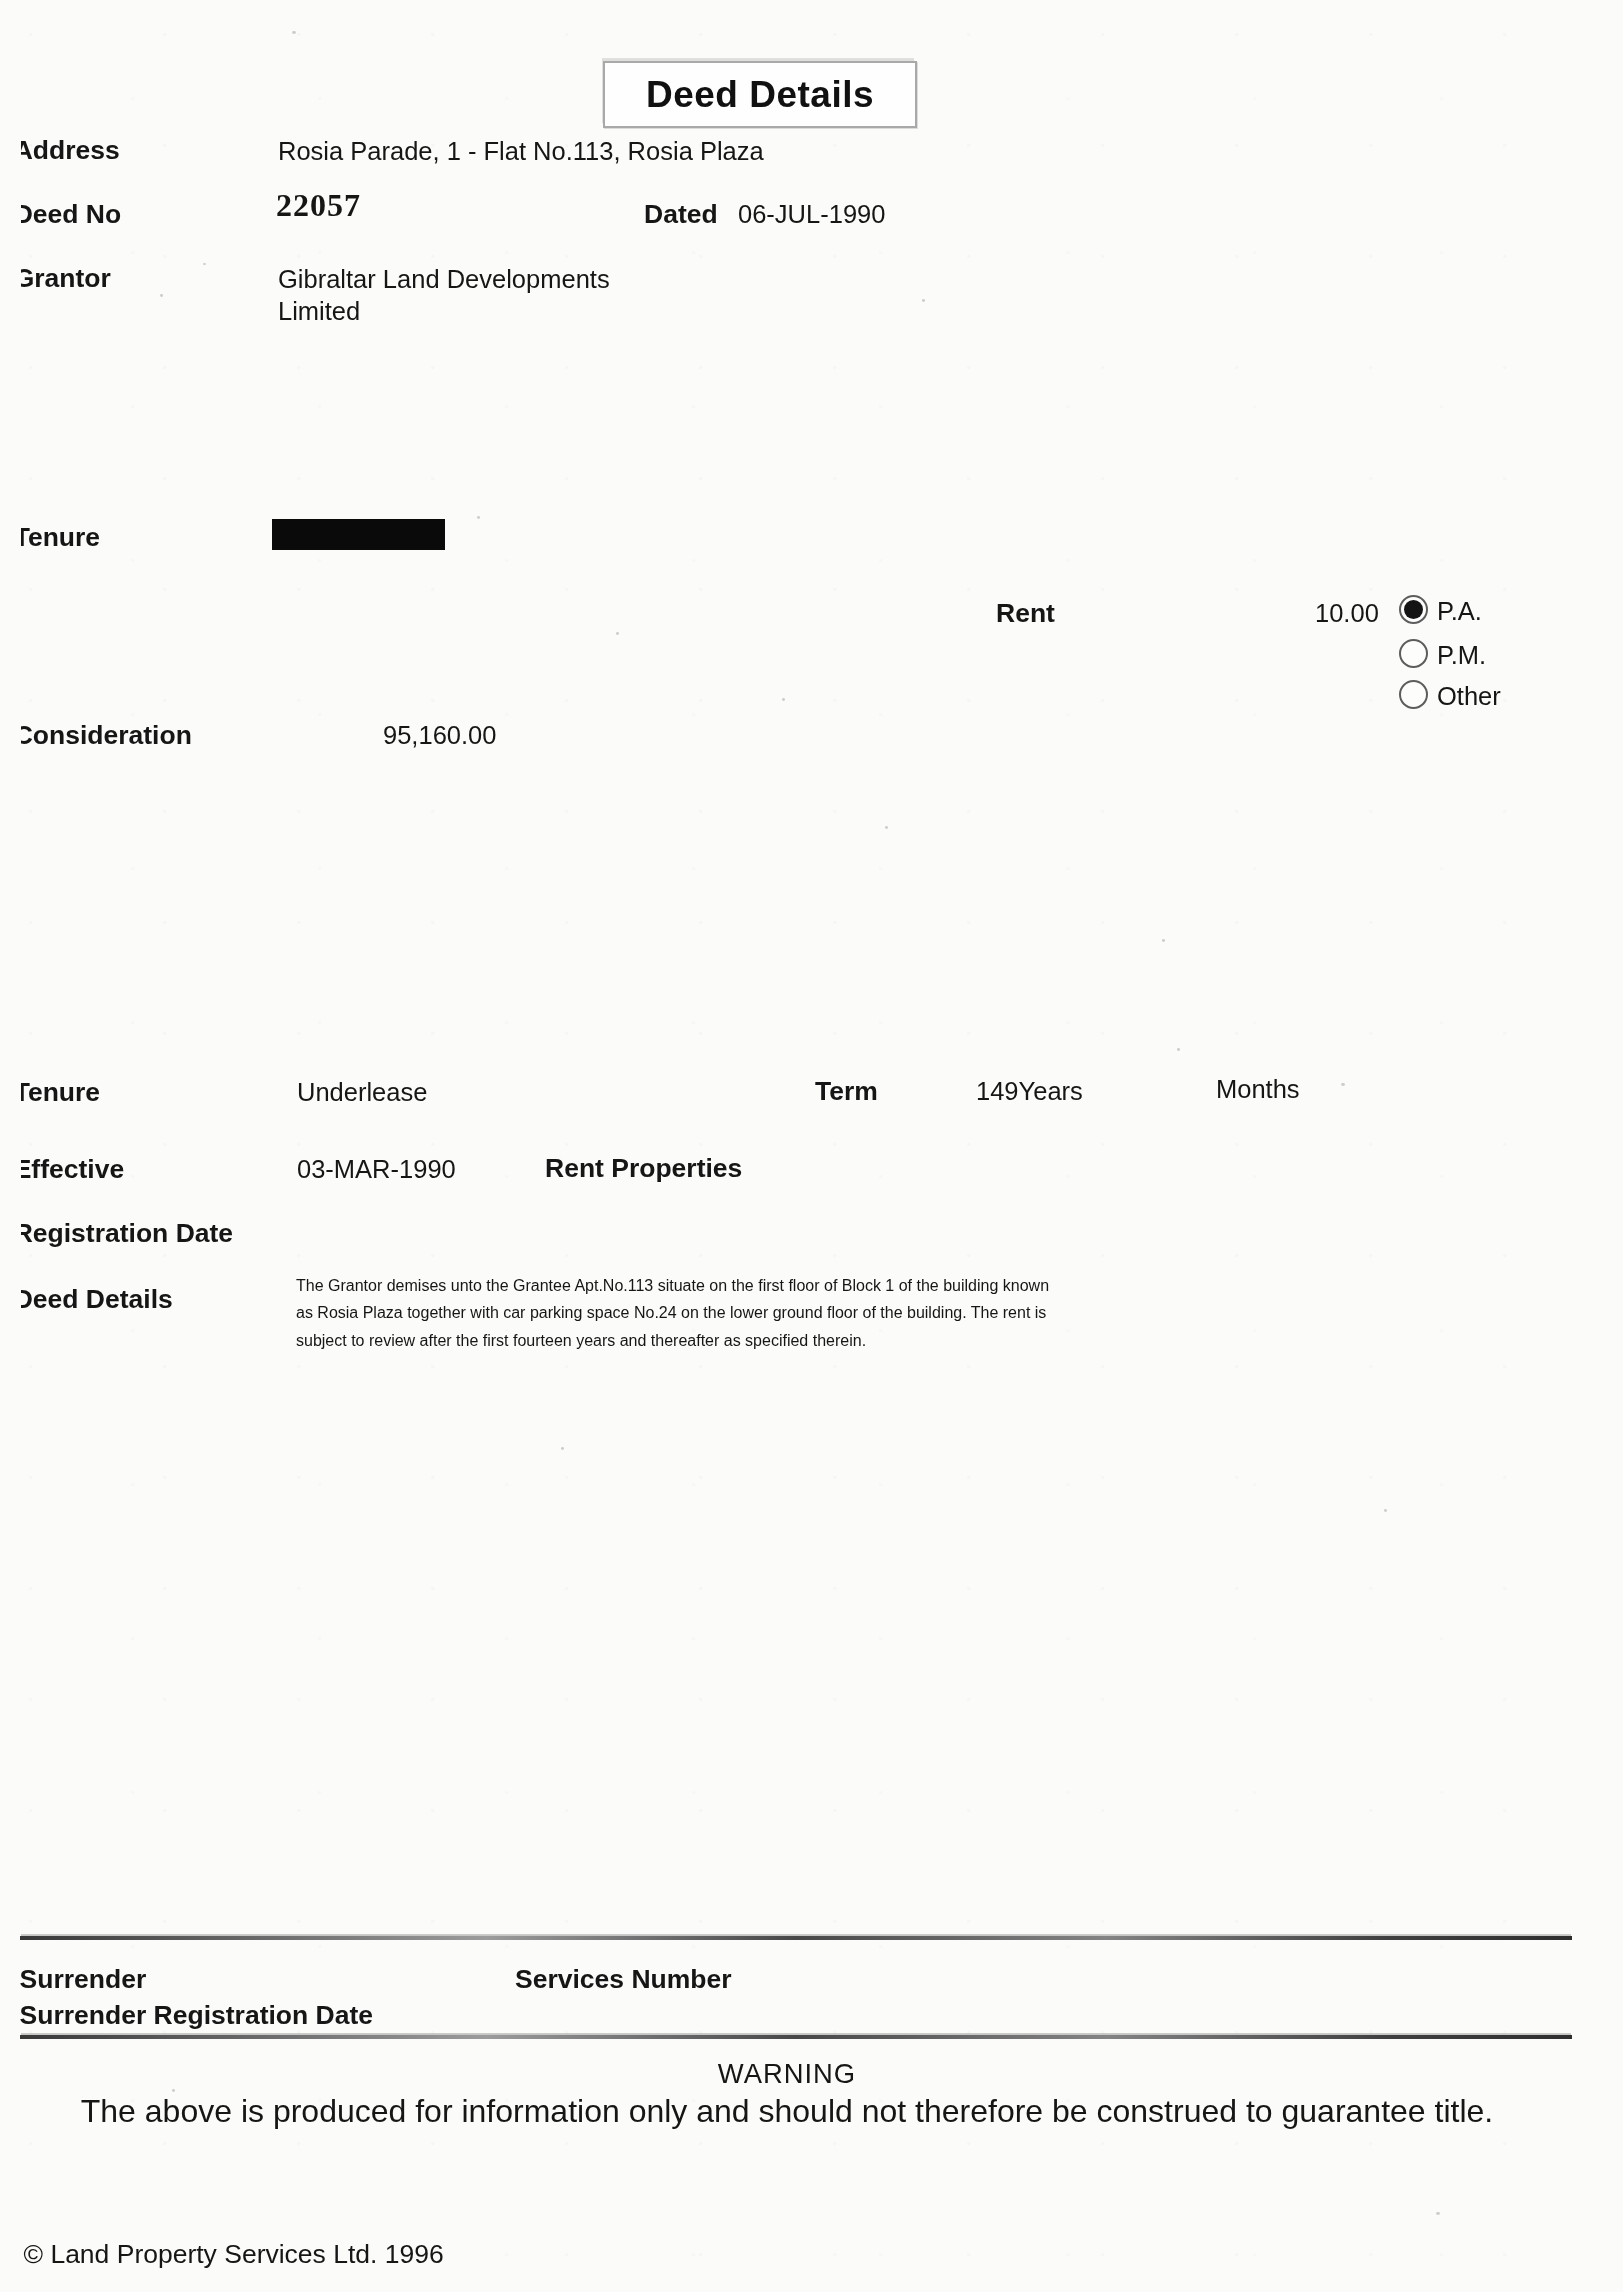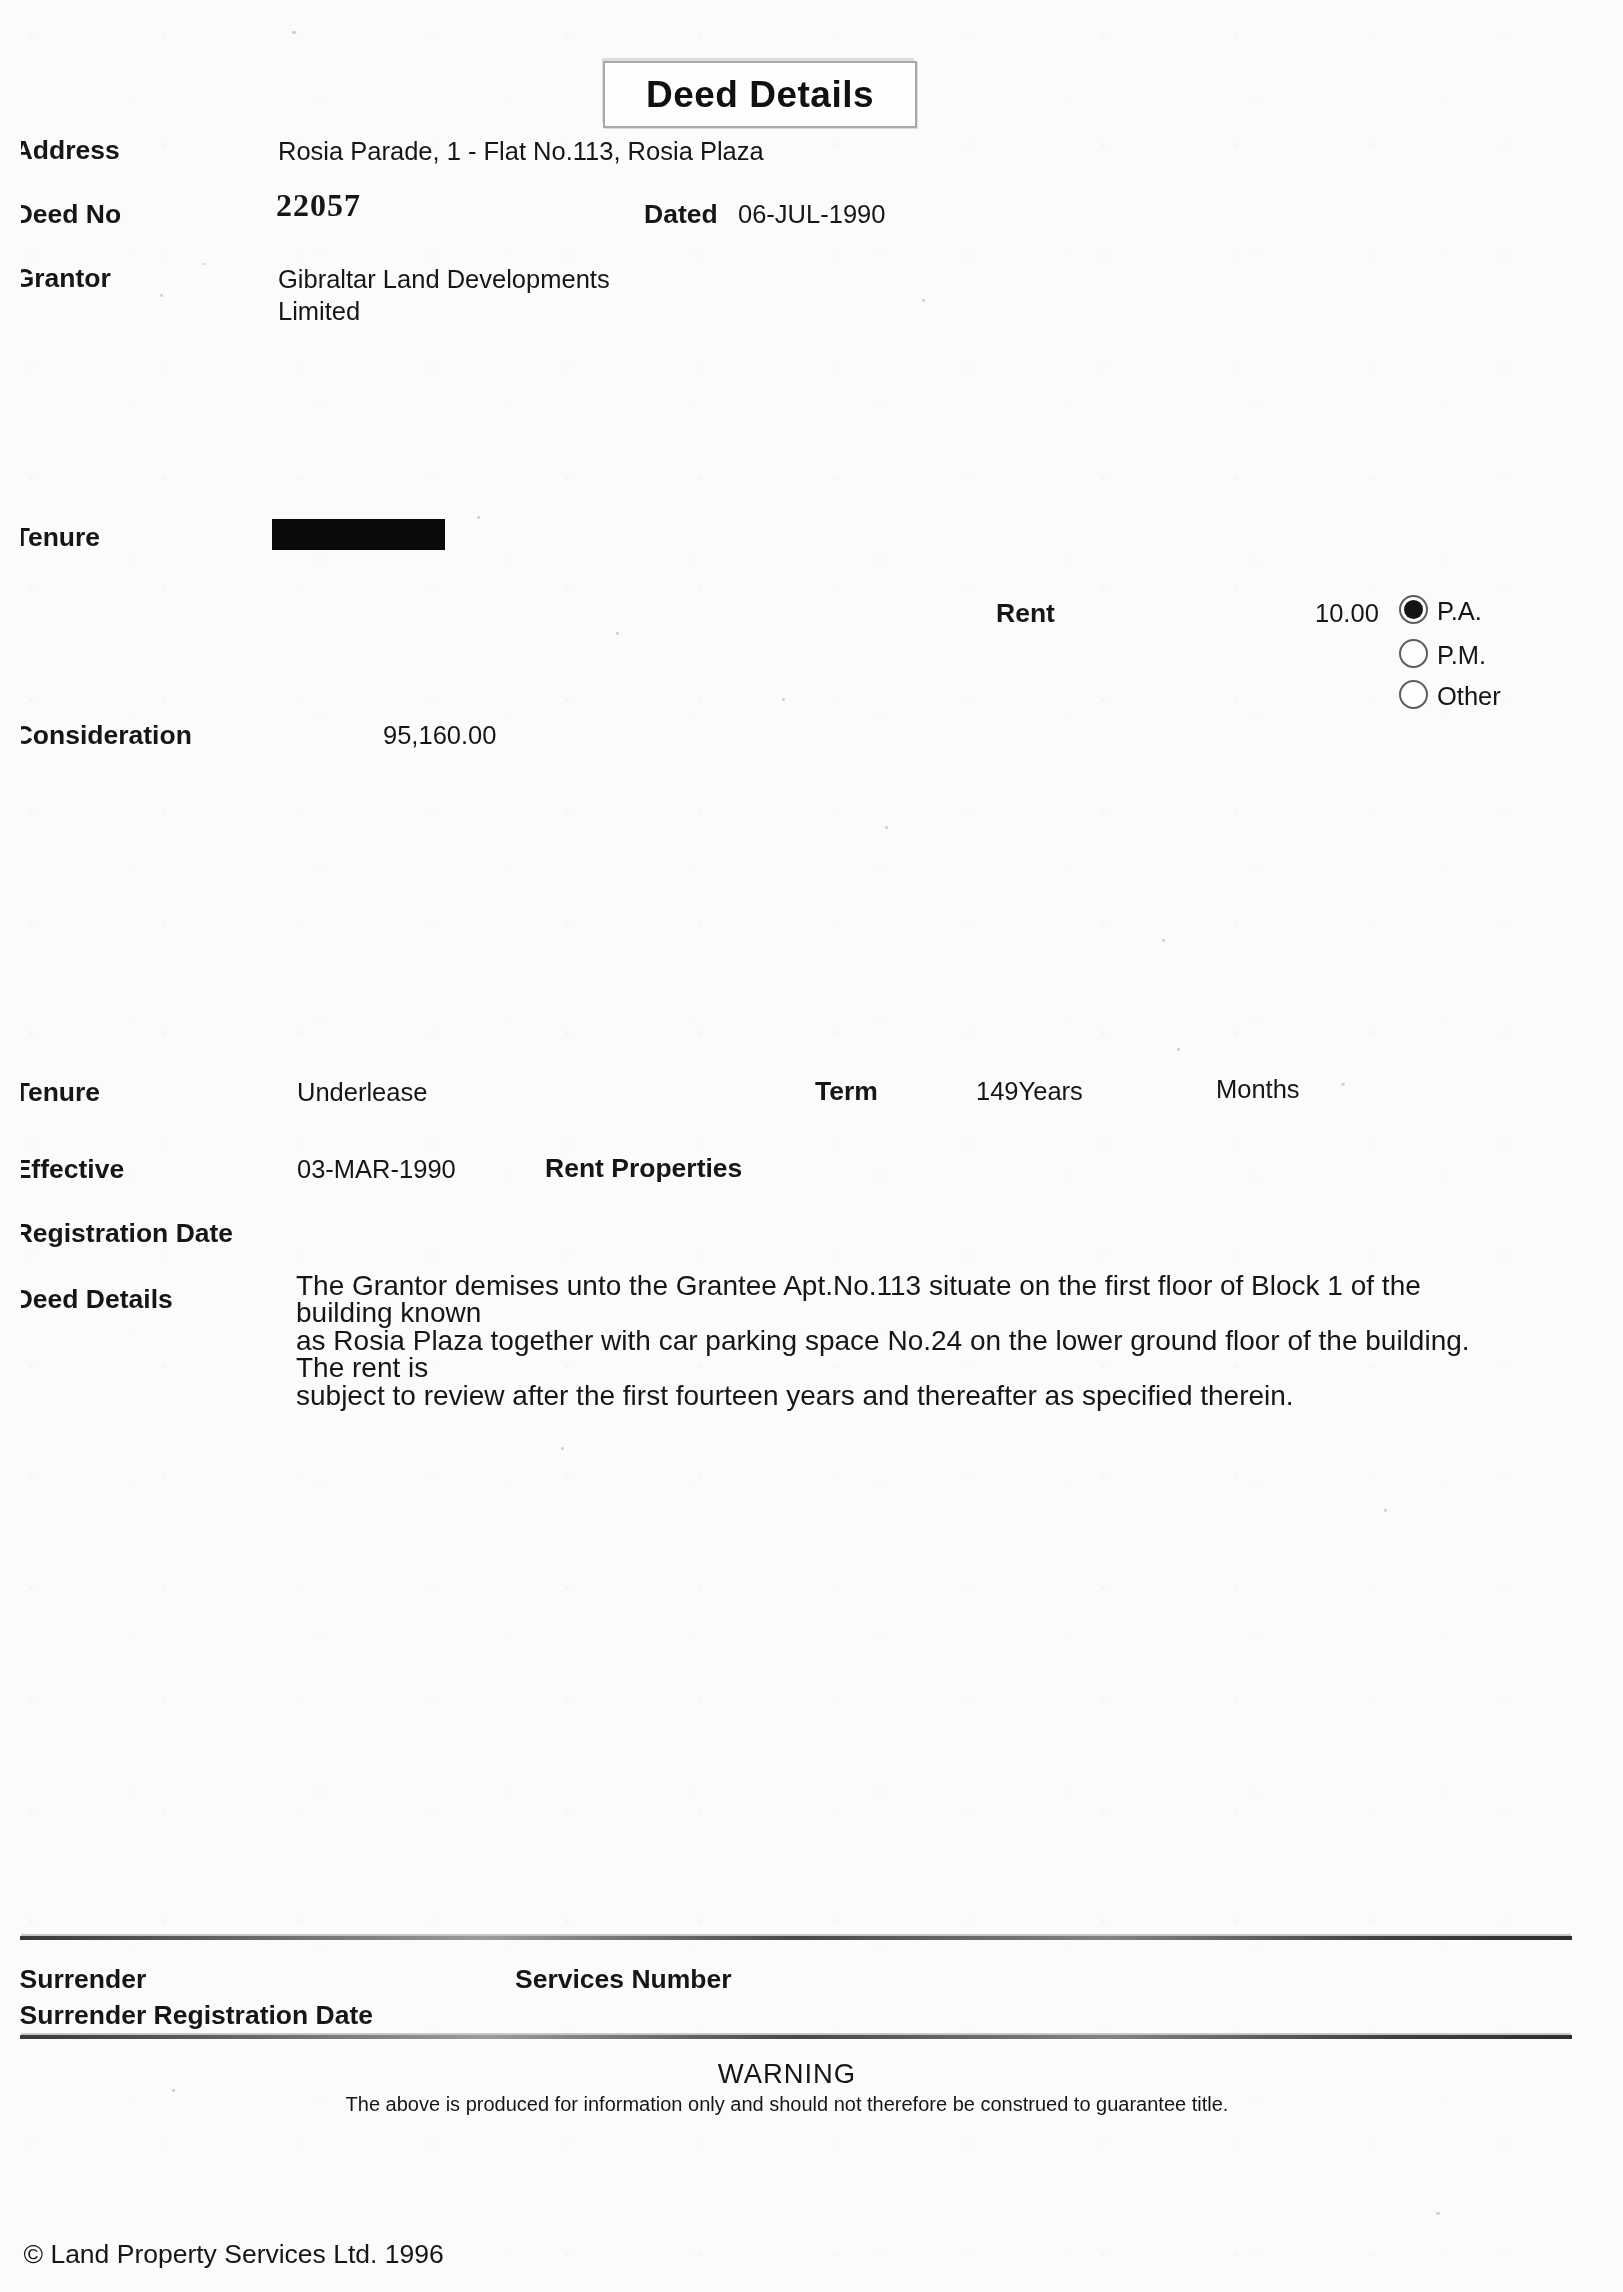--- a/index.html
+++ b/index.html
@@ -75,21 +75,21 @@
     width: 1552px;
     height: 3.9px;
     background: linear-gradient(to right, #383838, #6b6b6b 16%, #9b9b9b 30%, #474747 50%, #838383 70%, #3f3f3f 88%, #2e2e2e);
     box-shadow: 0 -2.9px 0 -1px rgba(145,145,145,0.5);
   }
   .pre { white-space: pre-line; }
   .deed-text {
     position: absolute;
     left: 296px; top: 1272px;
     width: 1206px;
-    font-size: 28px;
+    font-size: 16px;
     line-height: 27.4px;
     white-space: pre-line;
   }
   .center-band {
     position: absolute;
     left: 3px;
     width: 1568px;
     text-align: center;
     white-space: nowrap;
   }
@@ -169,18 +169,18 @@
 as Rosia Plaza together with car parking space No.24 on the lower ground floor of the building. The rent is
 subject to review after the first fourteen years and thereafter as specified therein.</div>
 
   <div class="rule" style="top:1936px"></div>
   <div class="lbl" style="left:19.6px;top:1964px">Surrender</div>
   <div class="lbl" style="left:515px;top:1964px">Services Number</div>
   <div class="lbl" style="left:19.6px;top:2000px">Surrender Registration Date</div>
   <div class="rule" style="top:2035px"></div>
 
   <div class="center-band" style="top:2058px;font-size:27.4px;letter-spacing:1px">WARNING</div>
-  <div class="center-band" style="top:2093px;font-size:20px">The above is produced for information only and should not therefore be construed to guarantee title.</div>
+  <div class="center-band" style="top:2093px;font-size:32px">The above is produced for information only and should not therefore be construed to guarantee title.</div>
 
   <div class="val" style="left:23.5px;top:2239px;font-size:26.5px">© Land Property Services Ltd. 1996</div>
 
 </div>
 
 
 </body></html>

